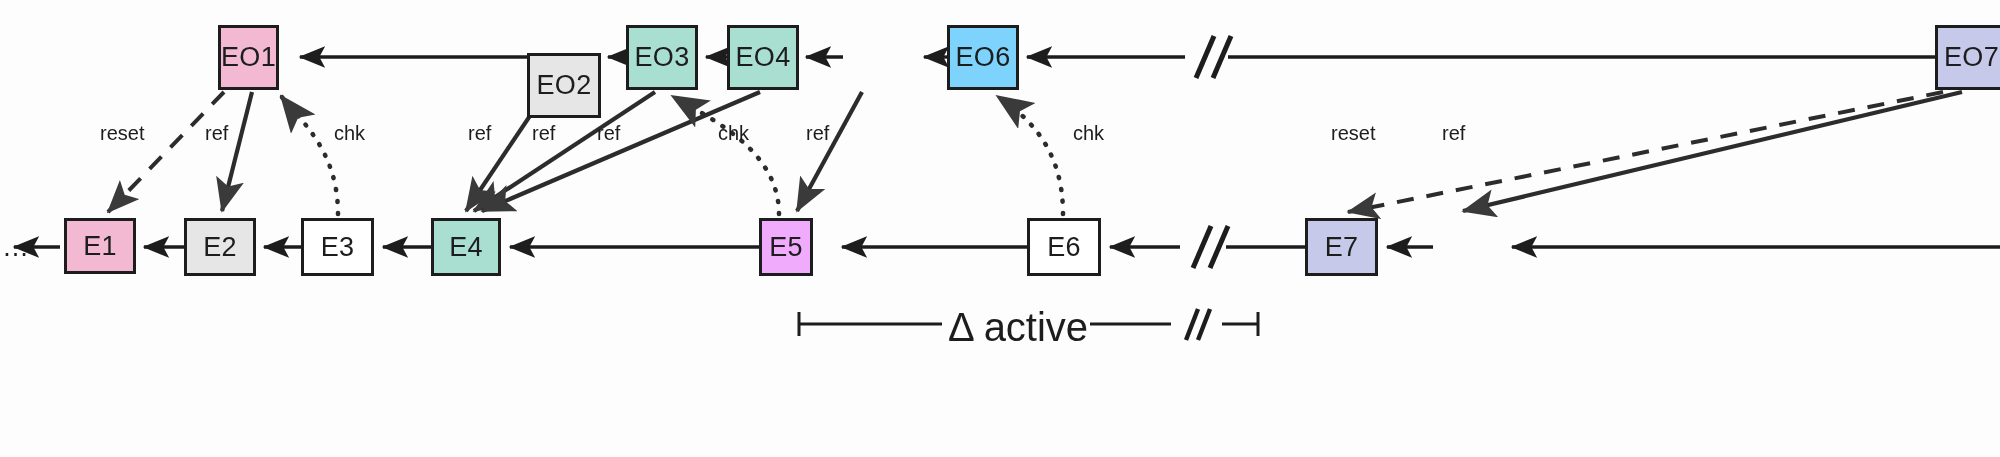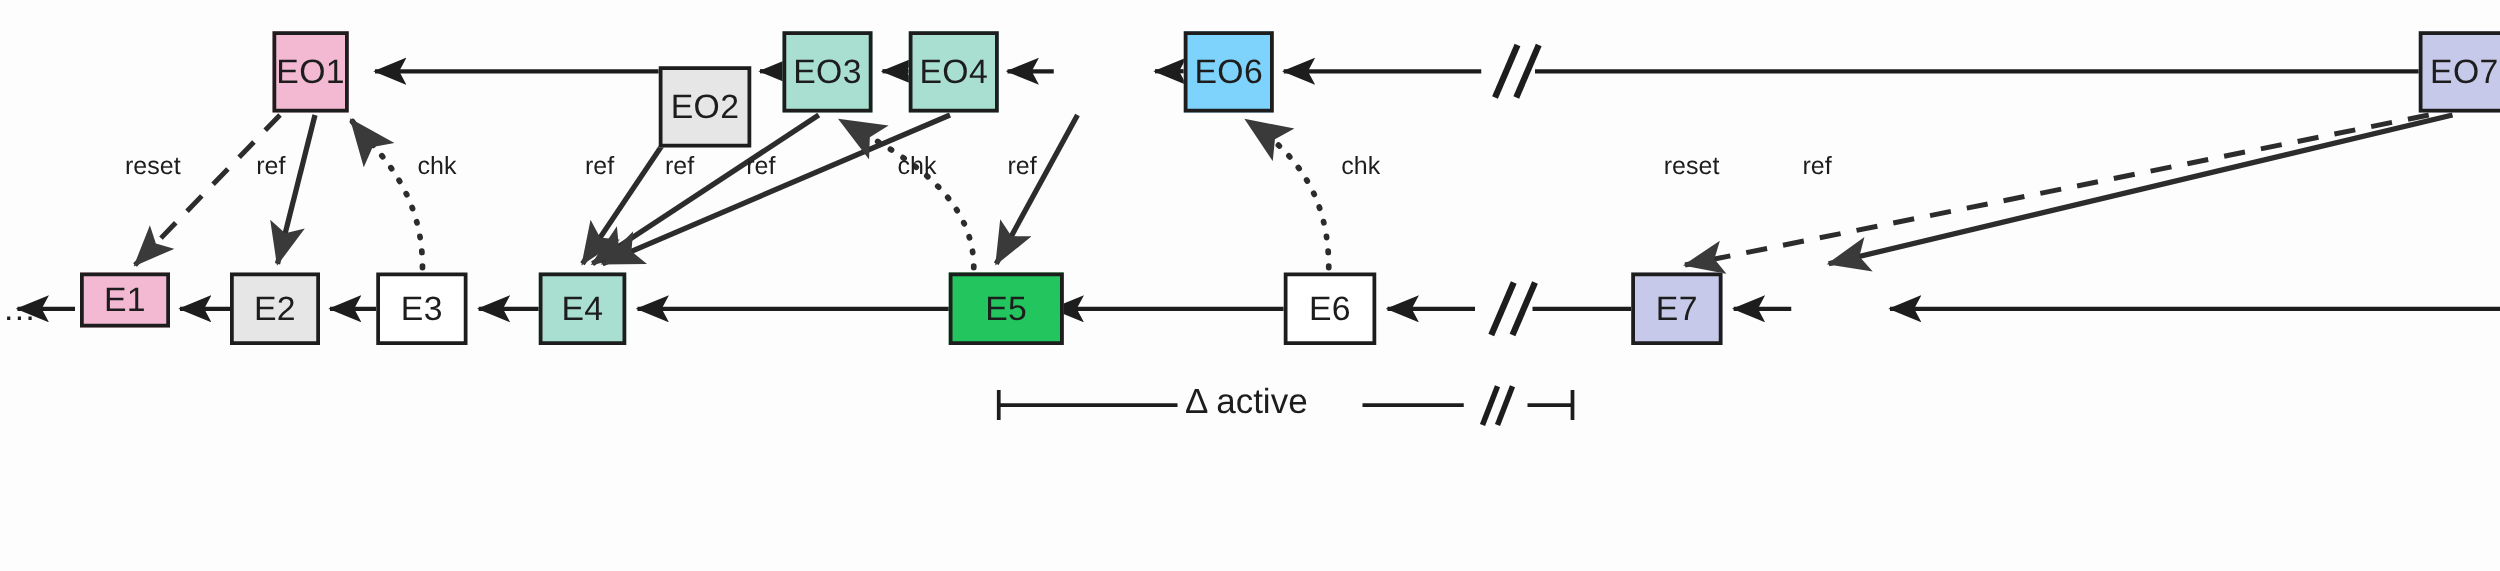--- a/index.html
+++ b/index.html
@@ -4,21 +4,21 @@
 <style>
   html,body{margin:0;padding:0;background:#ffffff;}
   body{font-family:"Liberation Sans","DejaVu Sans",sans-serif;}
   #stage{position:relative;width:2000px;height:457px;background:#fdfdfd;overflow:hidden;}
   svg.layer{position:absolute;left:0;top:0;width:2000px;height:457px;}
   .node{position:absolute;box-sizing:border-box;border:3px solid #1d1d1d;
         display:flex;align-items:center;justify-content:center;
         font-size:27px;color:#1d1d1d;letter-spacing:.3px;}
   .lbl{position:absolute;font-size:20px;color:#1d1d1d;white-space:nowrap;}
   .ellipsis{position:absolute;font-size:27px;color:#1d1d1d;letter-spacing:2px;}
-  .brk-label{position:absolute;font-size:28px;color:#1d1d1d;white-space:nowrap;}
+  .brk-label{position:absolute;font-size:40px;color:#1d1d1d;white-space:nowrap;}
 </style>
 </head>
 <body>
 
 <div id="stage">
 
   <svg class="layer" viewBox="0 0 2000 457" preserveAspectRatio="none">
     <defs>
       <marker id="ah" markerWidth="9" markerHeight="9" refX="7.4" refY="3.2" orient="auto" markerUnits="strokeWidth">
         <path d="M0,0 L7.8,3.2 L0,6.4 L1.7,3.2 z" fill="#1d1d1d"></path>
@@ -102,33 +102,33 @@
   <div class="node" style="left:727px;top:25px;width:72px;height:65px;background:#a9dfd1;">
     <span>EO4</span>
   </div>
   <div class="node" style="left:947px;top:25px;width:72px;height:65px;background:#7dd3fc;">
     <span>EO6</span>
   </div>
   <div class="node" style="left:1935px;top:25px;width:73px;height:65px;background:#c6c9e9;">
     <span>EO7</span>
   </div>
 
-  <div class="node" style="left:64px;top:218px;width:72px;height:44px;background:#f3b9d2;">
+  <div class="node" style="left:64px;top:218px;width:72px;height:56px;background:#f3b9d2;">
     <span>E1</span>
   </div>
   <div class="node" style="left:184px;top:218px;width:72px;height:58px;background:#e6e6e6;">
     <span>E2</span>
   </div>
   <div class="node" style="left:301px;top:218px;width:73px;height:58px;background:#ffffff;">
     <span>E3</span>
   </div>
   <div class="node" style="left:431px;top:218px;width:70px;height:58px;background:#a9dfd1;">
     <span>E4</span>
   </div>
-  <div class="node" style="left:759px;top:218px;width:92px;height:58px;background:#22c55e;">
+  <div class="node" style="left:759px;top:218px;width:54px;height:58px;background:#f0abfc;">
     <span>E5</span>
   </div>
   <div class="node" style="left:1027px;top:218px;width:74px;height:58px;background:#ffffff;">
     <span>E6</span>
   </div>
   <div class="node" style="left:1305px;top:218px;width:73px;height:58px;background:#c6c9e9;">
     <span>E7</span>
   </div>
 
   <div class="lbl" style="left:100px;top:122px;">reset</div>

